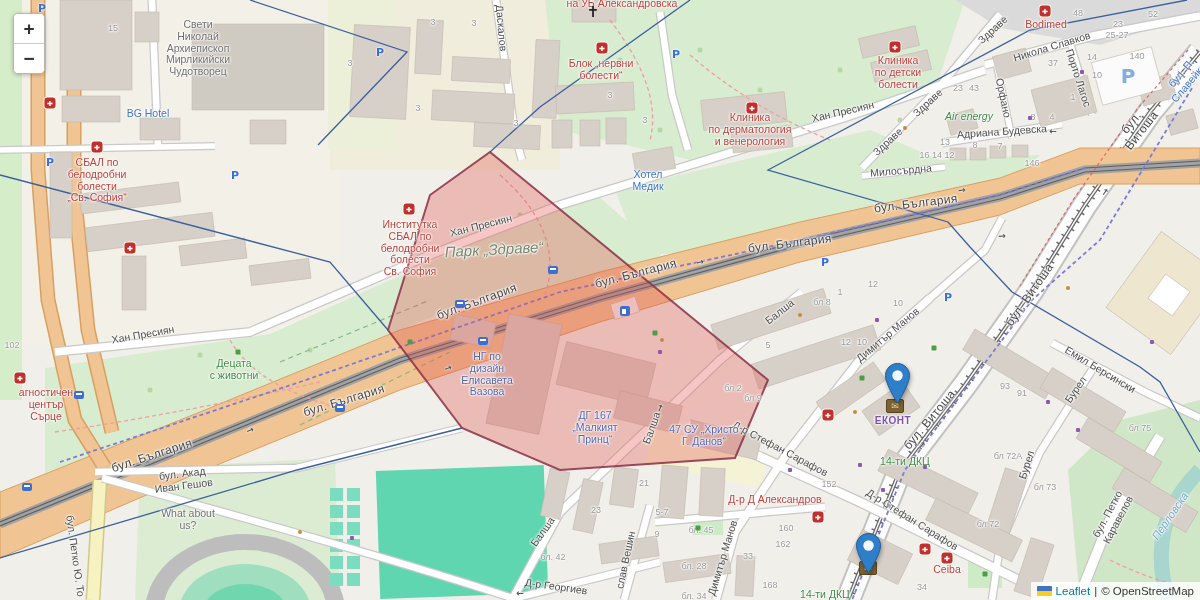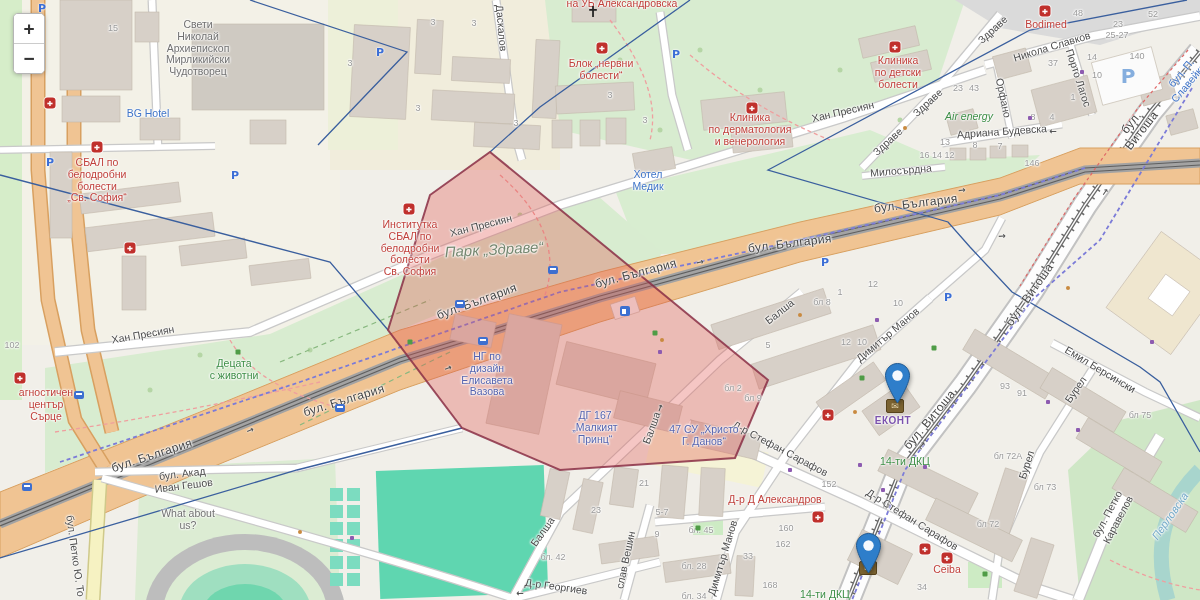--- a/index.html
+++ b/index.html
@@ -406,21 +406,21 @@
       <div class="lbl num" style="left: 768px; top: 345px; --r: 0;">5</div>
       <div class="lbl num" style="left: 846px; top: 342px; --r: 0;">12</div>
       <div class="lbl num" style="left: 862px; top: 342px; --r: 0;">10</div>
       <div class="lbl num" style="left: 733px; top: 388px; --r: 0;">бл 2</div>
       <div class="lbl num" style="left: 753px; top: 398px; --r: 0;">бл 9</div>
       <div class="lbl num" style="left: 1005px; top: 386px; --r: 0;">93</div>
       <div class="lbl num" style="left: 1022px; top: 393px; --r: 0;">91</div>
       <div class="lbl num" style="left: 1008px; top: 456px; --r: 0;">бл 72А</div>
       <div class="lbl num" style="left: 1045px; top: 487px; --r: 0;">бл 73</div>
       <div class="lbl num" style="left: 988px; top: 524px; --r: 0;">бл 72</div>
-      <div class="lbl num" style="left: 1140px; top: 415px; --r: 0;">бл 75</div>
+      <div class="lbl num" style="left: 1140px; top: 428px; --r: 0;">бл 75</div>
       <div class="lbl num" style="left: 829px; top: 484px; --r: 0;">152</div>
       <div class="lbl num" style="left: 786px; top: 528px; --r: 0;">160</div>
       <div class="lbl num" style="left: 783px; top: 544px; --r: 0;">162</div>
       <div class="lbl num" style="left: 770px; top: 585px; --r: 0;">168</div>
       <div class="lbl num" style="left: 748px; top: 556px; --r: 0;">33</div>
       <div class="lbl num" style="left: 644px; top: 483px; --r: 0;">21</div>
       <div class="lbl num" style="left: 596px; top: 510px; --r: 0;">23</div>
       <div class="lbl num" style="left: 662px; top: 512px; --r: 0;">5-7</div>
       <div class="lbl num" style="left: 657px; top: 534px; --r: 0;">9</div>
       <div class="lbl num" style="left: 553px; top: 557px; --r: 0;">бл. 42</div>
@@ -506,13 +506,19 @@
           <path d="M12.5 0.5 C5.9 0.5 0.5 5.9 0.5 12.5 C0.5 21.5 12.5 40 12.5 40 C12.5 40 24.5 21.5 24.5 12.5 C24.5 5.9 19.1 0.5 12.5 0.5 Z" fill="#2e7eca" stroke="#205a93" stroke-width="1"></path>
           <circle cx="12.5" cy="12.5" r="5.2" fill="#ffffff" opacity="0.95"></circle>
         </svg></div>
     </div>
 
   <div id="zoomctl">
     <div class="zbtn">+</div>
     <div class="zbtn">−</div>
   </div>
 
+  <div id="attrib">
+    <span class="flag"></span>
+    <a class="lnk-leaflet">Leaflet</a>
+    <span>|</span>
+    <a class="lnk-osm">© OpenStreetMap</a>
+  </div>
 </div>
 
 </body></html>

